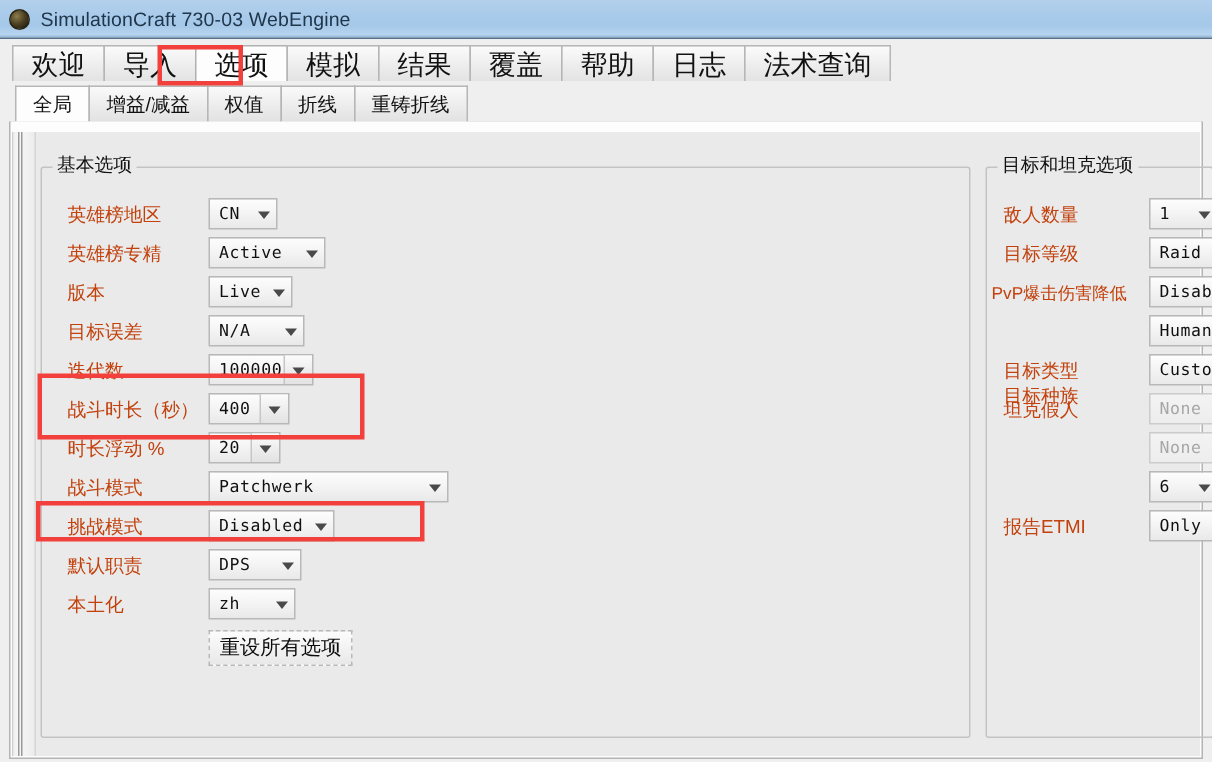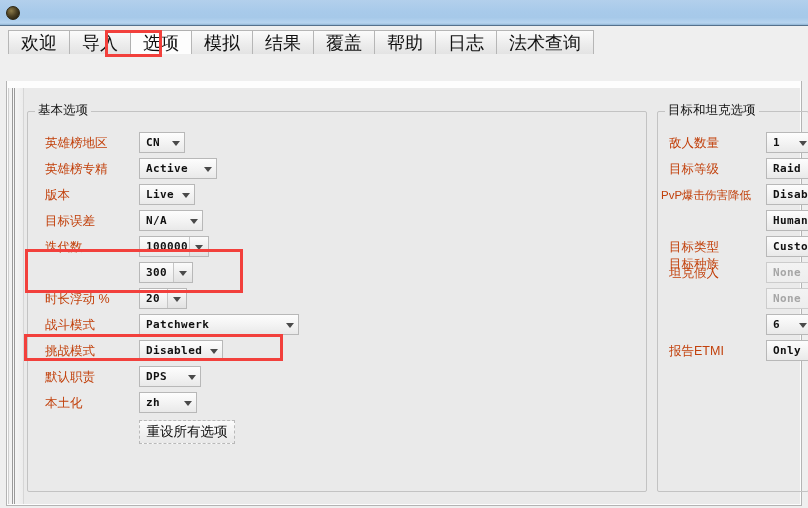--- a/index.html
+++ b/index.html
@@ -97,21 +97,21 @@
   }
   .combo{
     position:absolute;height:21px;box-sizing:border-box;
     border:1px solid #b8b8b8;
     background:linear-gradient(180deg,#fdfdfd 0%,#f4f4f4 48%,#e9e9e9 100%);
     display:flex;align-items:center;
   }
   .combo .val{
     font-family:"DejaVu Sans Mono","Liberation Mono",monospace;
     font-size:11px;color:#101010;padding-left:6px;white-space:nowrap;overflow:hidden;
-    flex:1;letter-spacing:.4px;font-weight:bold;
+    flex:1;letter-spacing:.4px;
   }
   .combo.disabled{
     background:linear-gradient(180deg,#f3f3f3 0%,#ededed 100%);
     border-color:#cccccc;
   }
   .combo.disabled .val{color:#a6a6a6;}
   .arrow{
     width:16px;height:100%;position:relative;flex:none;
   }
   .arrow::after{
@@ -141,20 +141,21 @@
     pointer-events:none;background:transparent;z-index:9;
   }
 </style>
 </head>
 <body>
 
 <div class="app">
 
   <div class="titlebar">
     <div class="app-icon"></div>
+    <div class="title-text">SimulationCraft 730-03 WebEngine</div>
   </div>
 
   <div class="tabstrip">
     <div class="tabs">
       <div class="tab">
           <span>欢迎</span>
         </div>
       <div class="tab">
           <span>导入</span>
         </div>
@@ -175,20 +176,40 @@
         </div>
       <div class="tab">
           <span>日志</span>
         </div>
       <div class="tab">
           <span>法术查询</span>
         </div>
     </div>
   </div>
 
+  <div class="subtabstrip">
+    <div class="line"></div>
+    <div class="subtabs">
+      <div class="subtab selected">
+          <span>全局</span>
+        </div>
+      <div class="subtab">
+          <span>增益/减益</span>
+        </div>
+      <div class="subtab">
+          <span>权值</span>
+        </div>
+      <div class="subtab">
+          <span>折线</span>
+        </div>
+      <div class="subtab">
+          <span>重铸折线</span>
+        </div>
+    </div>
+  </div>
 
   <div class="page"></div>
 
   <div class="scrollarea">
     <div class="vtrack">
       <div class="edge1"></div>
       <div class="edge2"></div>
     </div>
 
     <div class="group" style="left:18px;top:14px;width:620px;height:390px;">
@@ -228,22 +249,25 @@
       </div>
 
       <div class="row" style="left:18px;top:134px;">
           <span class="rlabel">迭代数</span>
         </div>
       <div class="combo split" style="left:112px;top:134px;width:70px;">
         <span class="val">100000</span>
         <span class="arrow"></span>
       </div>
 
+      <div class="row" style="left:18px;top:160px;">
+          <span class="rlabel">战斗时长（秒）</span>
+        </div>
       <div class="combo split" style="left:112px;top:160px;width:54px;">
-        <span class="val">300</span>
+        <span class="val">400</span>
         <span class="arrow"></span>
       </div>
 
       <div class="row" style="left:18px;top:186px;">
           <span class="rlabel">时长浮动 %</span>
         </div>
       <div class="combo split" style="left:112px;top:186px;width:48px;">
         <span class="val">20</span>
         <span class="arrow"></span>
       </div>

